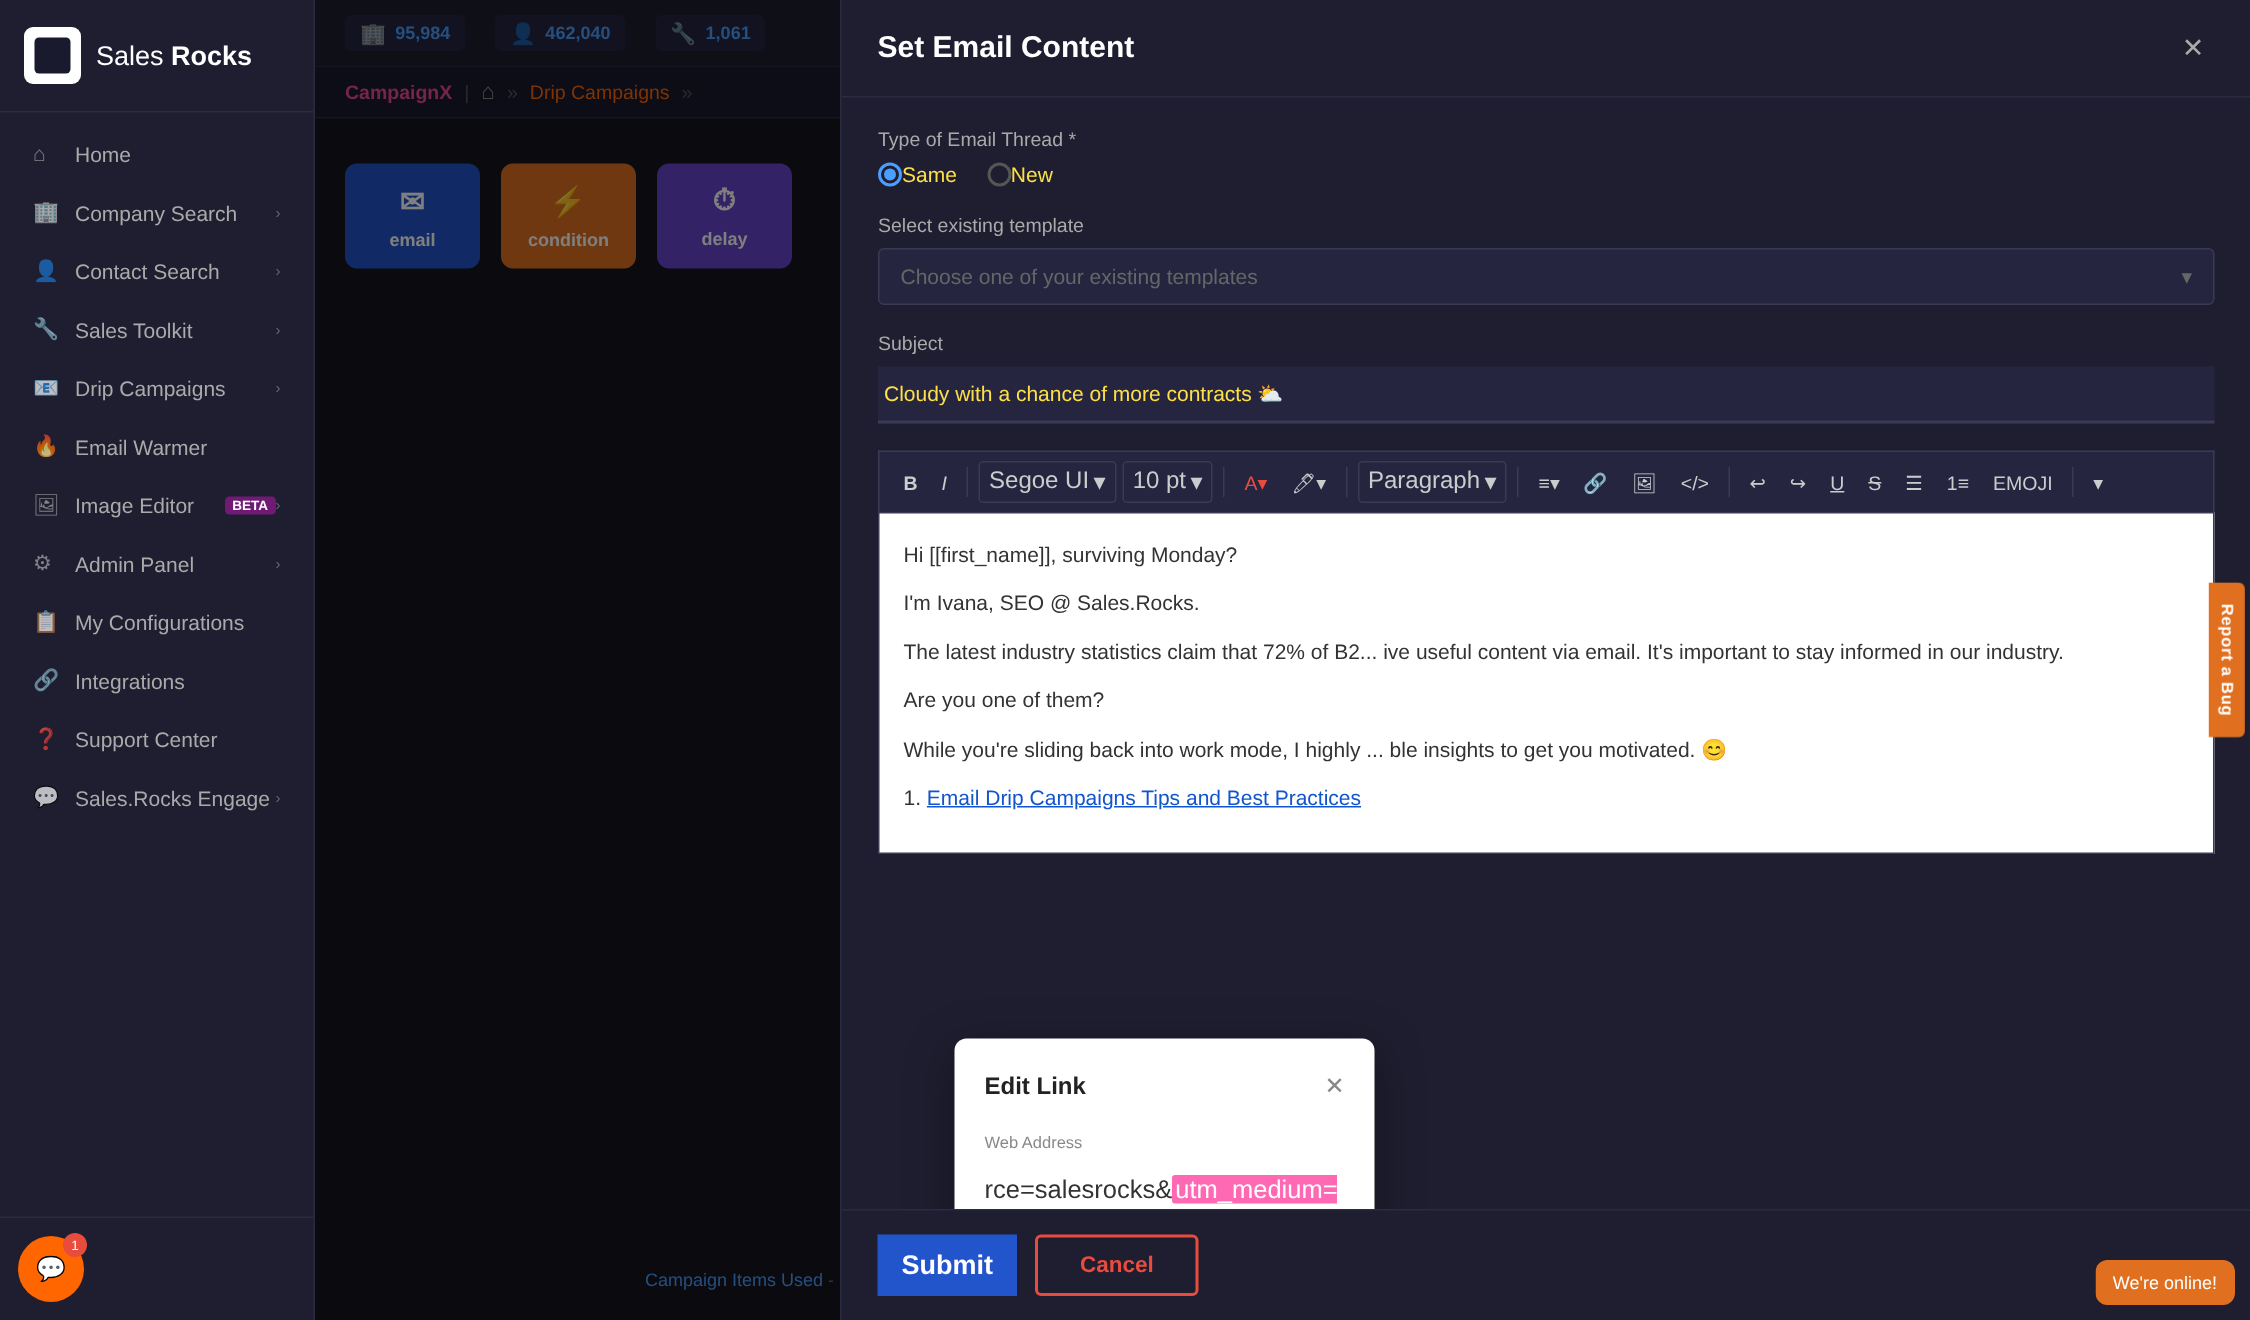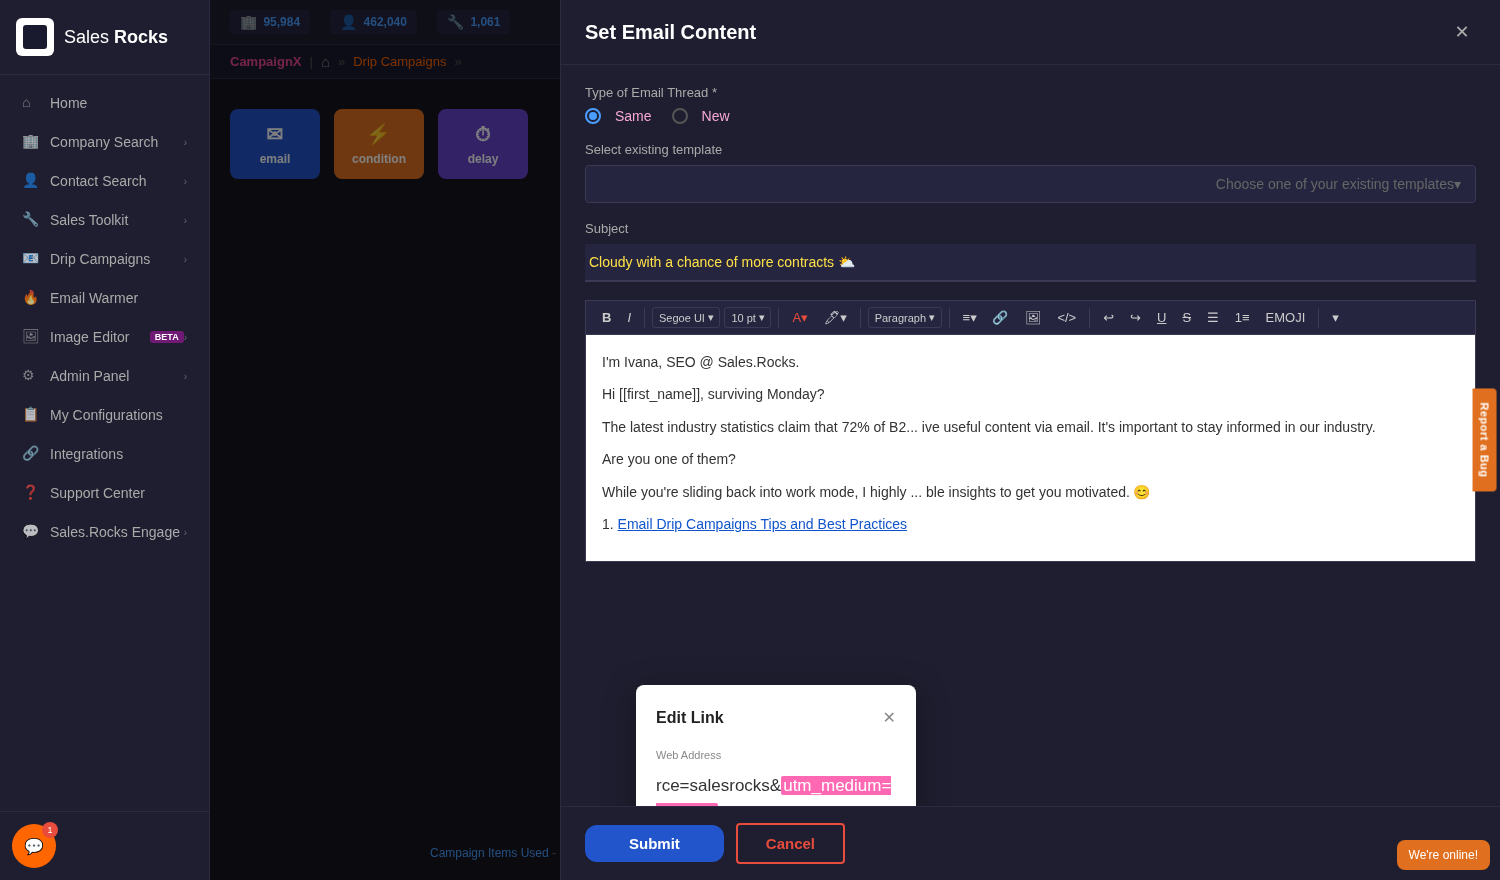--- a/index.html
+++ b/index.html
@@ -203,21 +203,21 @@
       display: flex;
       gap: 12px;
       align-items: center;
     }
 
     
     .field-group { margin-bottom: 18px; }
     .field-label { font-size: 13px; color: #aaa; margin-bottom: 8px; }
 
     .radio-group { display: flex; gap: 20px; align-items: center; }
-    .radio-opt { display: flex; align-items: center; gap: 14px; cursor: pointer; font-size: 14px; color: #f9a8d4; }
+    .radio-opt { display: flex; align-items: center; gap: 0; cursor: pointer; font-size: 14px; color: #fde047; }
     .radio-circle {
       width: 16px; height: 16px;
       border-radius: 50%;
       border: 2px solid #555;
       display: flex; align-items: center; justify-content: center;
     }
     .radio-circle.selected { border-color: #4a9eff; }
     .radio-circle.selected::after {
       content: '';
       width: 8px; height: 8px;
@@ -228,21 +228,21 @@
     .select-field {
       width: 100%;
       background: #252540;
       border: 1px solid #3a3a55;
       border-radius: 4px;
       padding: 10px 14px;
       color: #666;
       font-size: 14px;
       display: flex;
       align-items: center;
-      justify-content: flex-end;
+      justify-content: space-between;
       cursor: pointer;
     }
     .select-arrow { color: #666; }
 
     .text-input {
       width: 100%;
       background: #252540;
       border: none;
       border-bottom: 2px solid #3a3a55;
       padding: 10px 4px;
@@ -274,21 +274,21 @@
     }
     .tb-btn.bold { font-weight: 700; }
     .tb-btn.italic { font-style: italic; }
     .tb-separator { width: 1px; height: 20px; background: #3a3a55; margin: 0 3px; }
     .tb-dropdown {
       display: flex; align-items: center; gap: 3px;
       padding: 3px 6px;
       border: 1px solid #3a3a55;
       border-radius: 3px;
       cursor: pointer;
-      font-size: 11px;
+      font-size: 16px;
       color: #ccc;
     }
 
     
     .editor-body {
       background: #fff;
       border: 1px solid #3a3a55;
       min-height: 220px;
       padding: 16px;
       color: #333;
@@ -297,23 +297,23 @@
       position: relative;
     }
     .editor-body p { margin-bottom: 10px; }
     .editor-link { color: #1155cc; text-decoration: underline; }
 
     
     .btn-submit {
       background: #2255cc;
       color: #fff;
       border: none;
-      padding: 10px 44px;
-      border-radius: 12px;
-      font-size: 15px;
+      padding: 10px 16px;
+      border-radius: 0;
+      font-size: 18px;
       cursor: pointer;
       font-weight: 600;
     }
     .btn-cancel {
       background: transparent;
       color: #e74c3c;
       border: 2px solid #e74c3c;
       padding: 10px 28px;
       border-radius: 4px;
       font-size: 15px;
@@ -577,22 +577,22 @@
           <button class="tb-btn" style="text-decoration:underline;">U</button>
           <button class="tb-btn" style="text-decoration:line-through;">S</button>
           <button class="tb-btn">☰</button>
           <button class="tb-btn">1≡</button>
           <button class="tb-btn">EMOJI</button>
           <div class="tb-separator"></div>
           <button class="tb-btn">▾</button>
         </div>
 
         <div class="editor-body" style="position:relative;">
+          <p>Hi [[first_name]], surviving Monday?</p>
           <p>I'm Ivana, SEO @ Sales.Rocks.</p>
-          <p>Hi [[first_name]], surviving Monday?</p>
           <p>The latest industry statistics claim that 72% of B2... ive useful content via email. It's important to stay informed in our industry.</p>
           <p>Are you one of them?</p>
           <p>While you're sliding back into work mode, I highly ... ble insights to get you motivated. 😊</p>
           <p>1. <a class="editor-link" href="#">Email Drip Campaigns Tips and Best Practices</a></p>
 
           <div class="edit-link-popup">
             <div class="popup-header">
               <span class="popup-title">Edit Link</span>
               <span class="popup-close">✕</span>
             </div>

